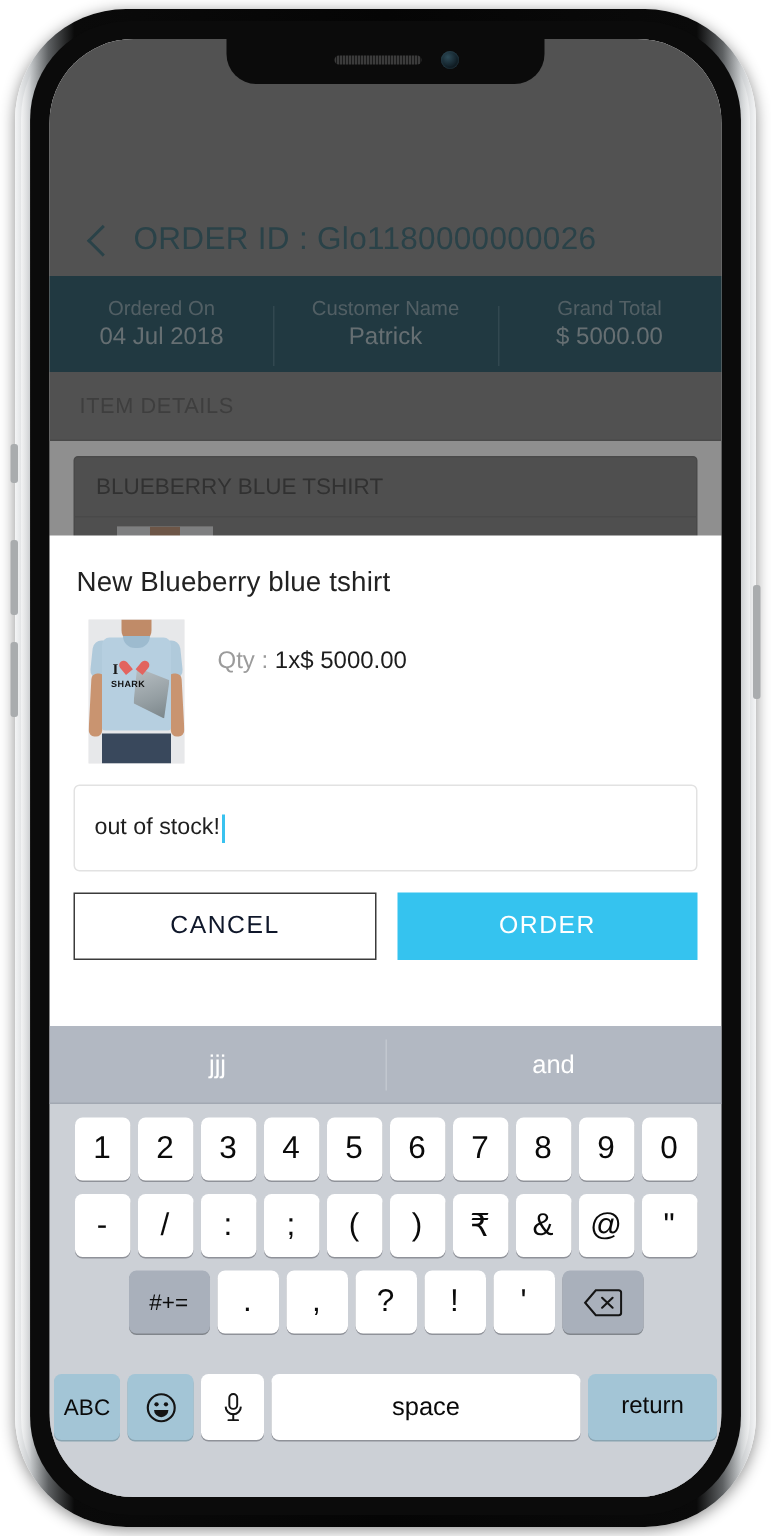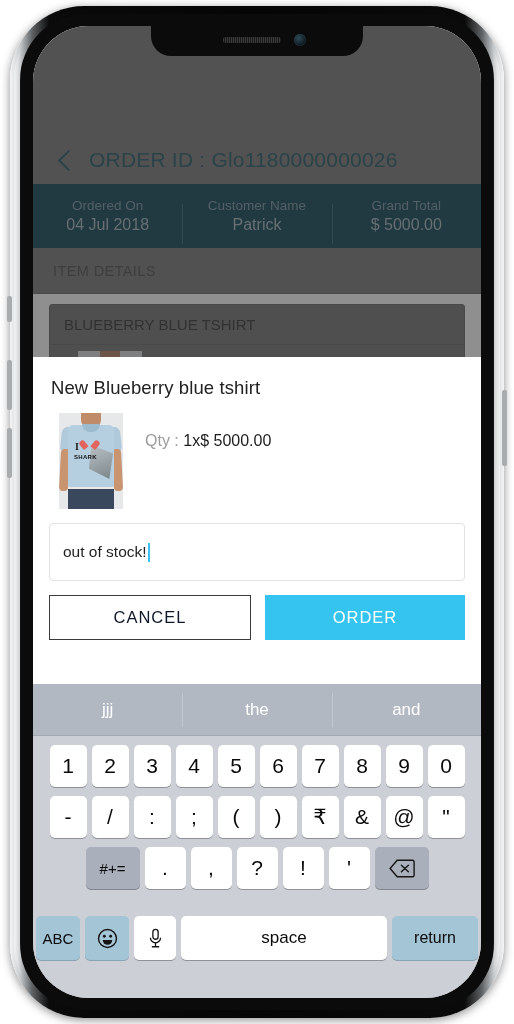--- a/index.html
+++ b/index.html
@@ -383,21 +383,20 @@
       <div class="modal-actions">
         <div class="btn btn-cancel">CANCEL</div>
         <div class="btn btn-submit">ORDER</div>
       </div>
     </div>
 
     <div id="keyboard">
 
       <div class="suggest-bar">
         <div class="suggest">jjj</div>
-        <div class="suggest">the</div>
         <div class="suggest">and</div>
       </div>
 
       <div class="krow krow-1">
         <div class="key">1</div>
         <div class="key">2</div>
         <div class="key">3</div>
         <div class="key">4</div>
         <div class="key">5</div>
         <div class="key">6</div>

